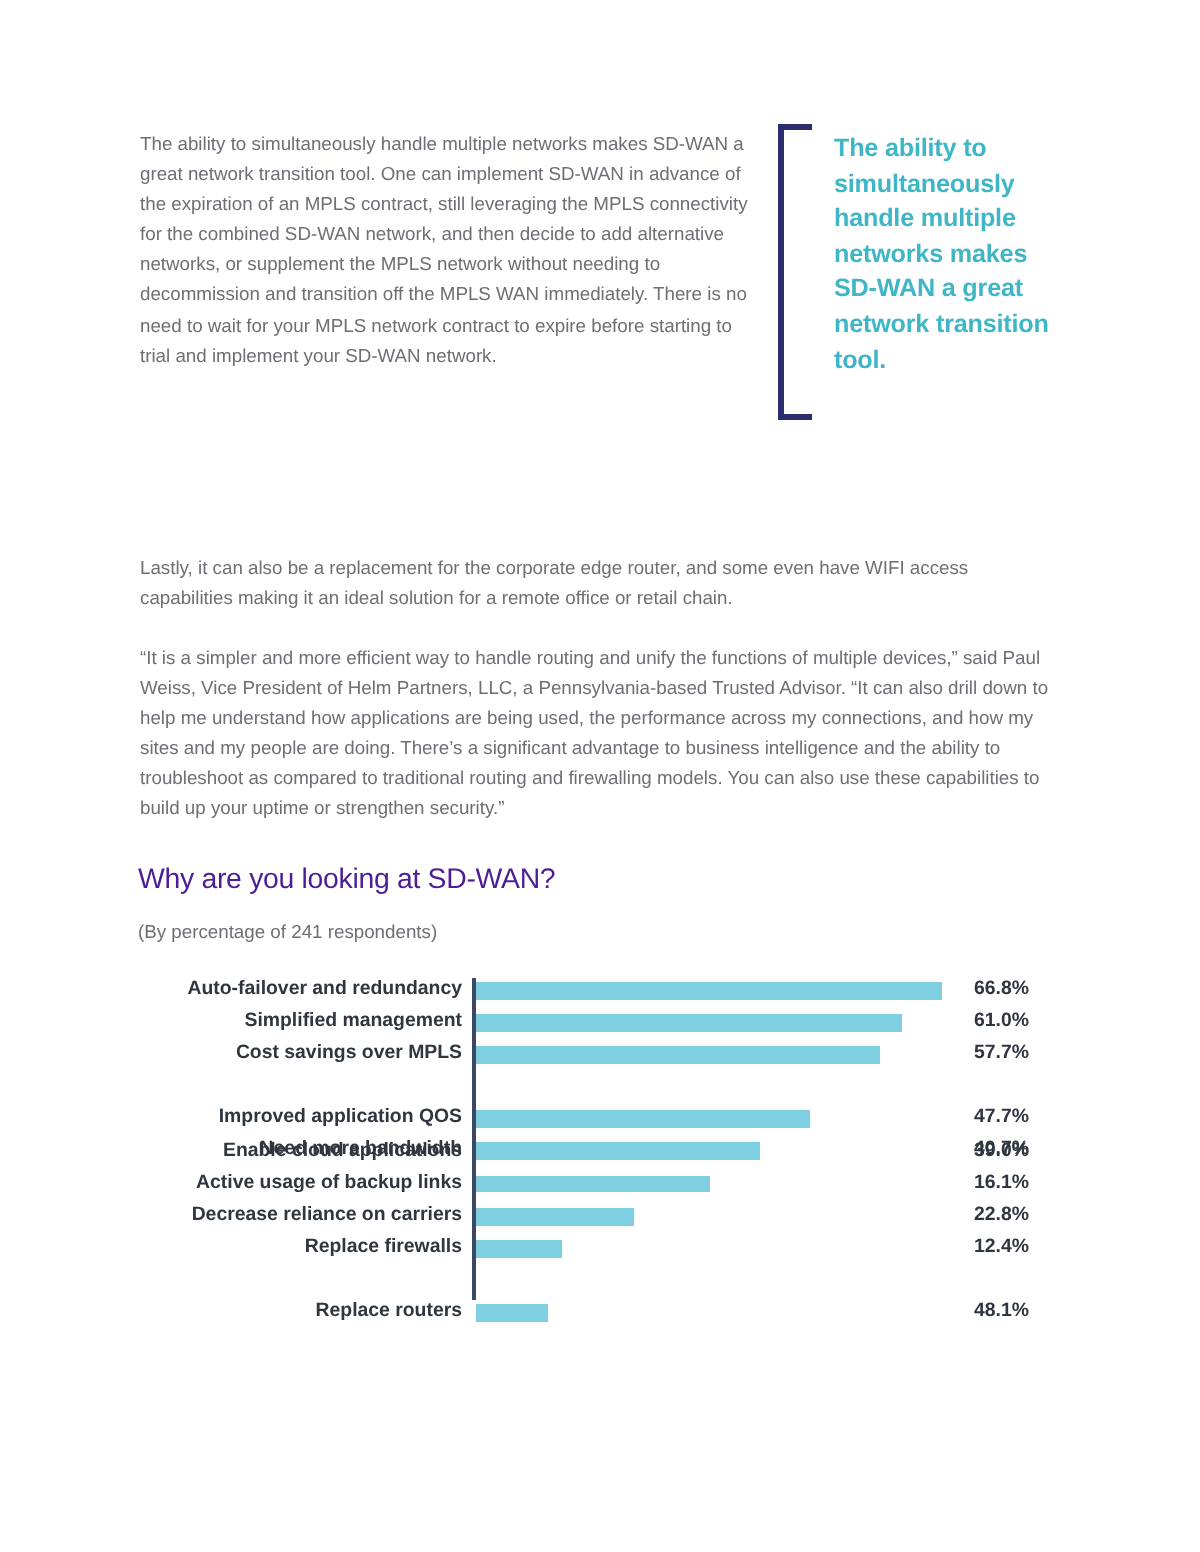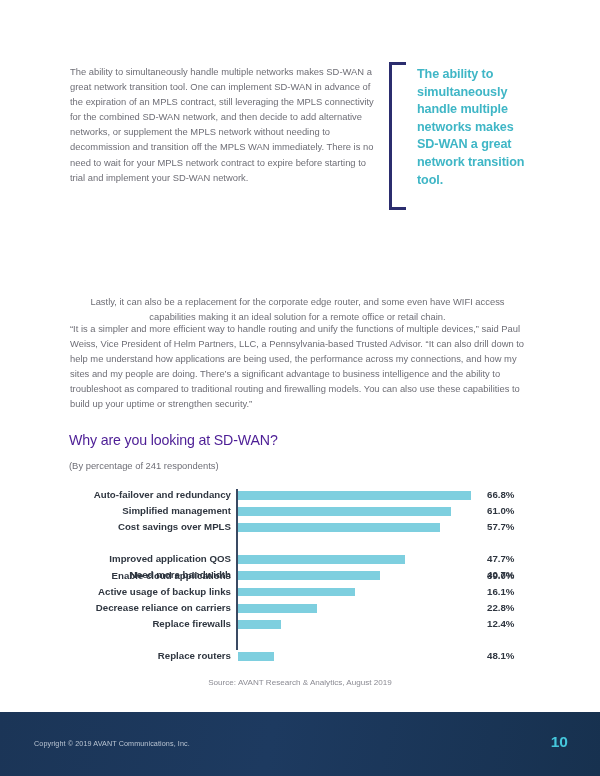--- a/index.html
+++ b/index.html
@@ -34,21 +34,21 @@
 
   .para-wide {
     position: absolute;
     left: 70px;
     width: 455px;
     font-size: 9.4px;
     line-height: 15.1px;
     color: #6e6e76;
   }
   .para-depending { top: 231px; }
-  .para-lastly    { top: 294px; text-align: center; }
+  .para-lastly    { top: 276px; }
   .para-quote     { top: 321px; }
 
   
   .pullquote {
     position: absolute;
     left: 389px;
     top: 62px;
     width: 140px;
     height: 148px;
   }
@@ -246,20 +246,15 @@
           <div class="row-value">12.4%</div>
         </div>
         <div class="row" style="top: 161px; text-decoration: underline;">
           <div class="row-label">Replace routers</div>
           <div class="row-bar" style="width: 36.4px; background: rgb(126, 207, 223);"></div>
           <div class="row-value">48.1%</div>
         </div>
       </div>
   </div>
 
-  <div class="source">Source: AVANT Research &amp; Analytics, August 2019</div>
-
-  <div class="footer">
-    <div class="footer-copy">Copyright © 2019 AVANT Communications, Inc.</div>
-    <div class="footer-page">10</div>
-  </div>
+
 
 </div>
 
 </body></html>

